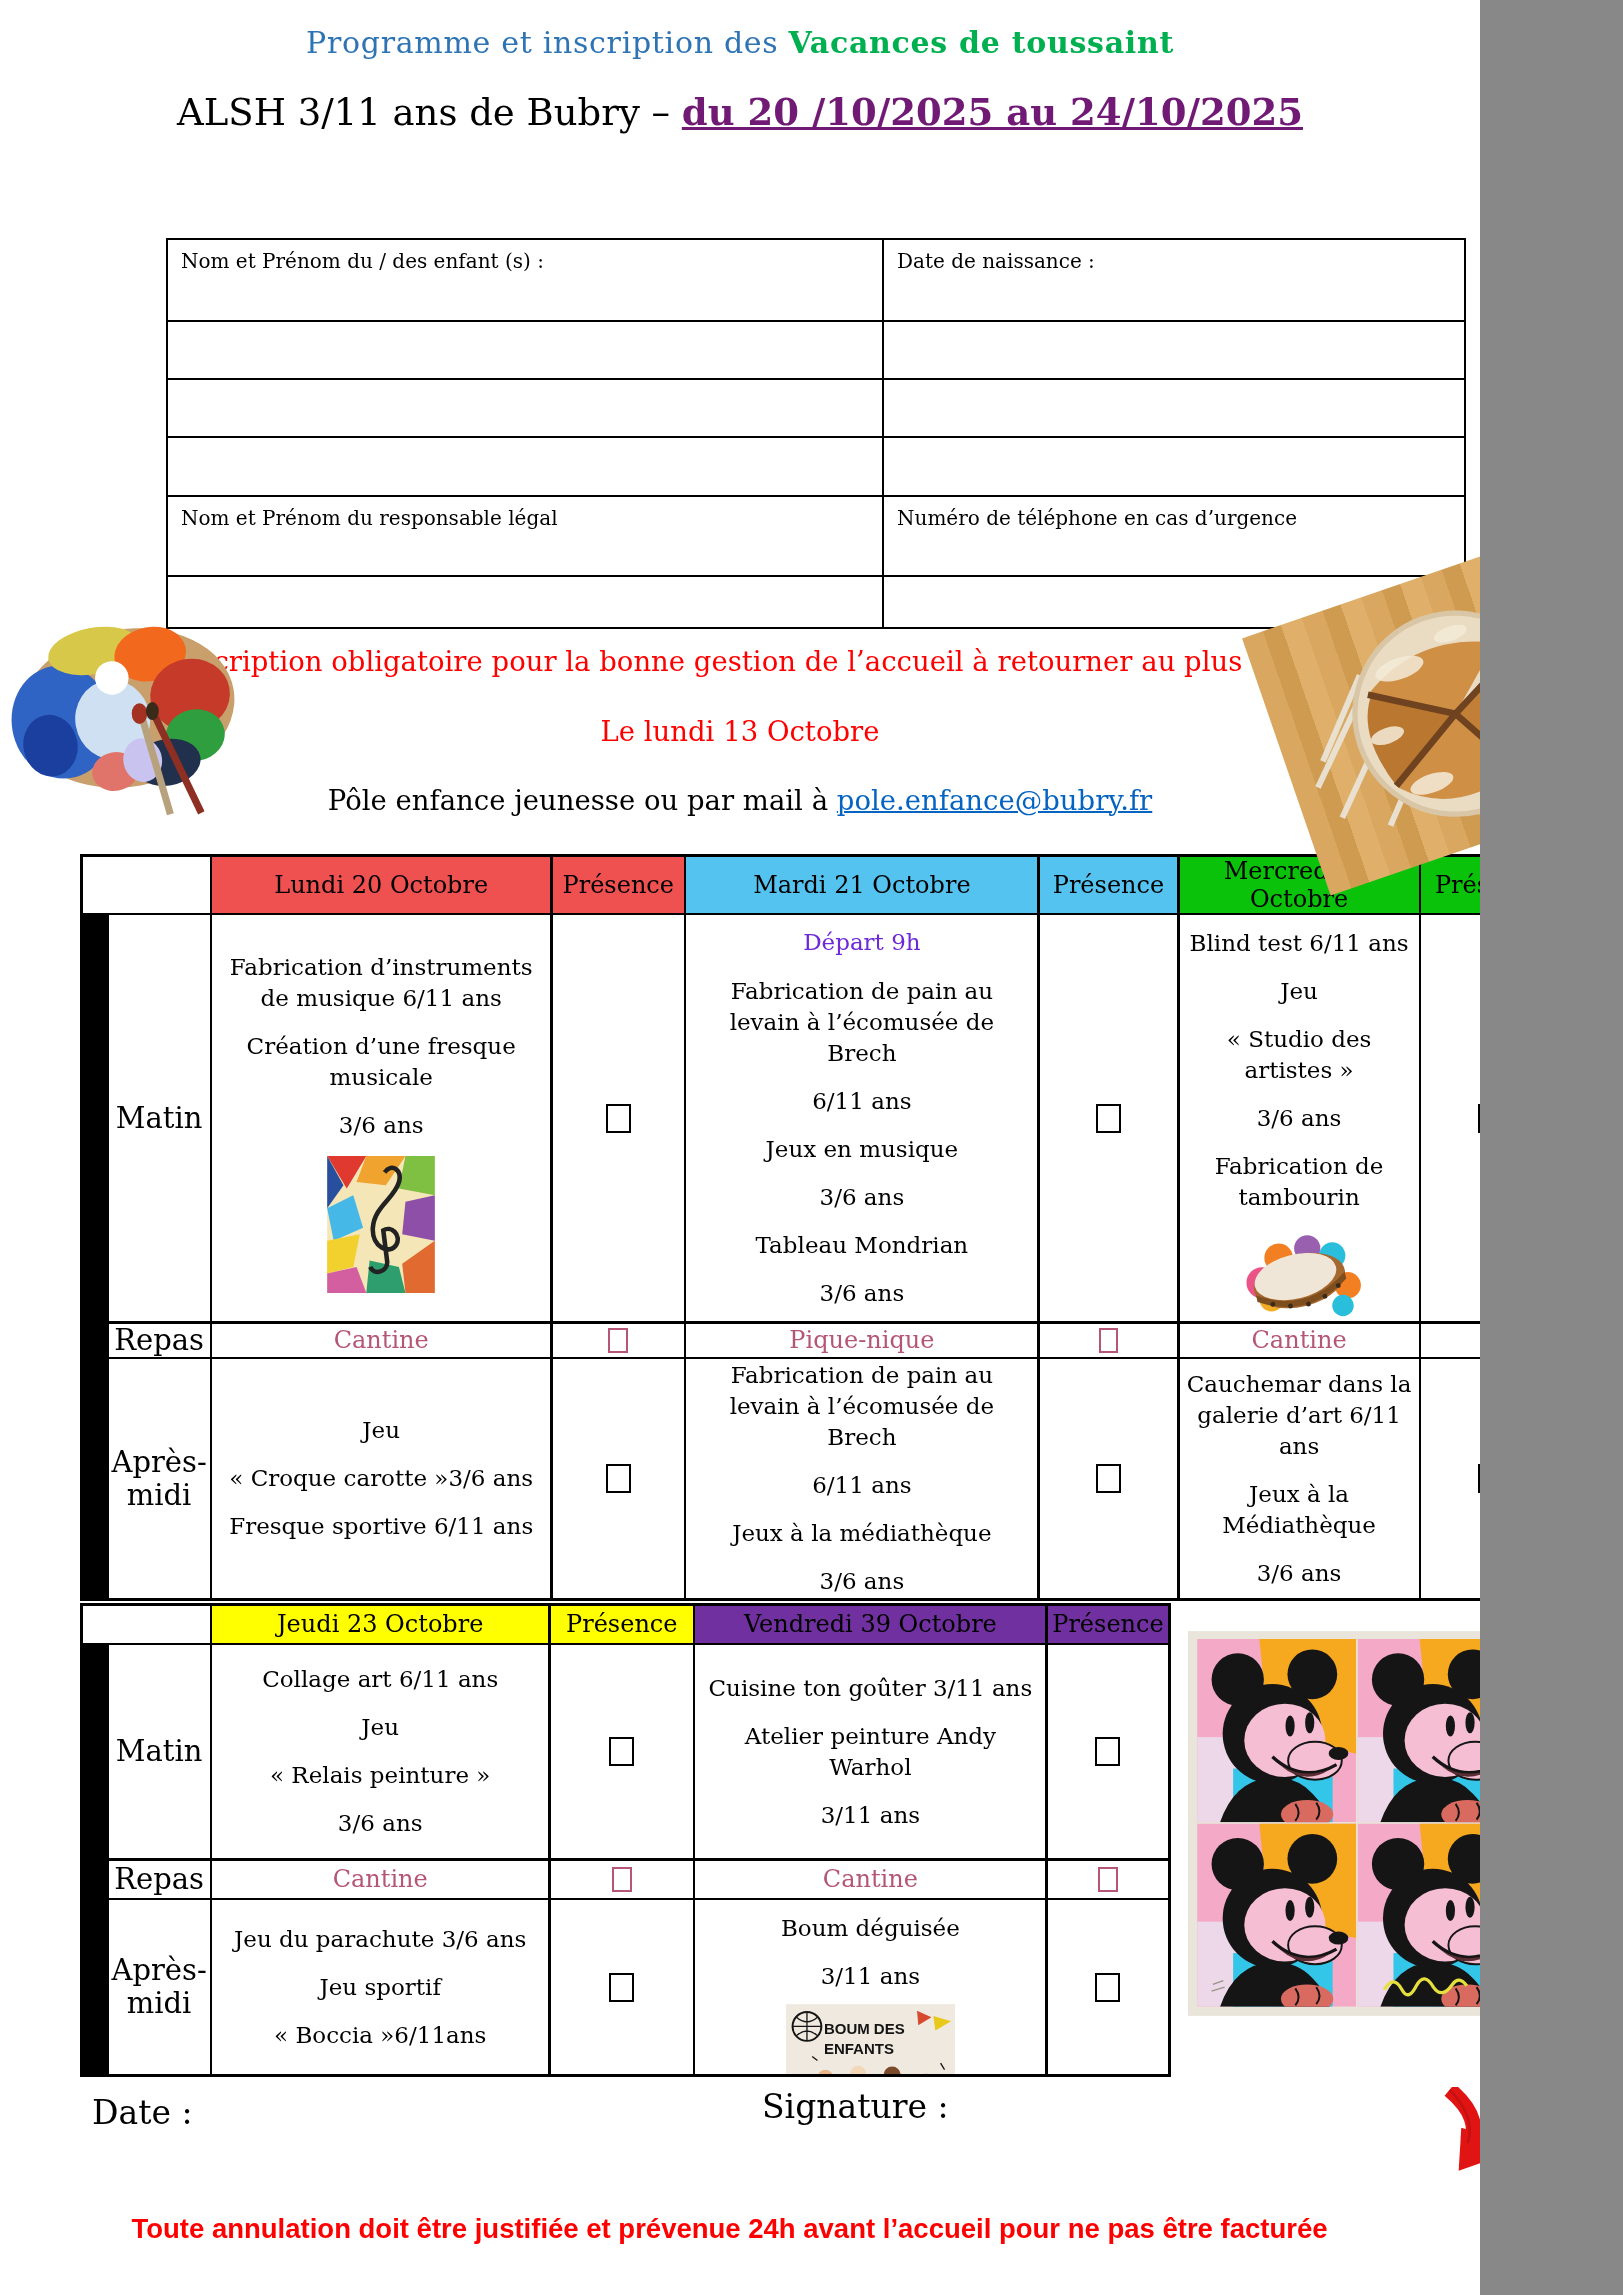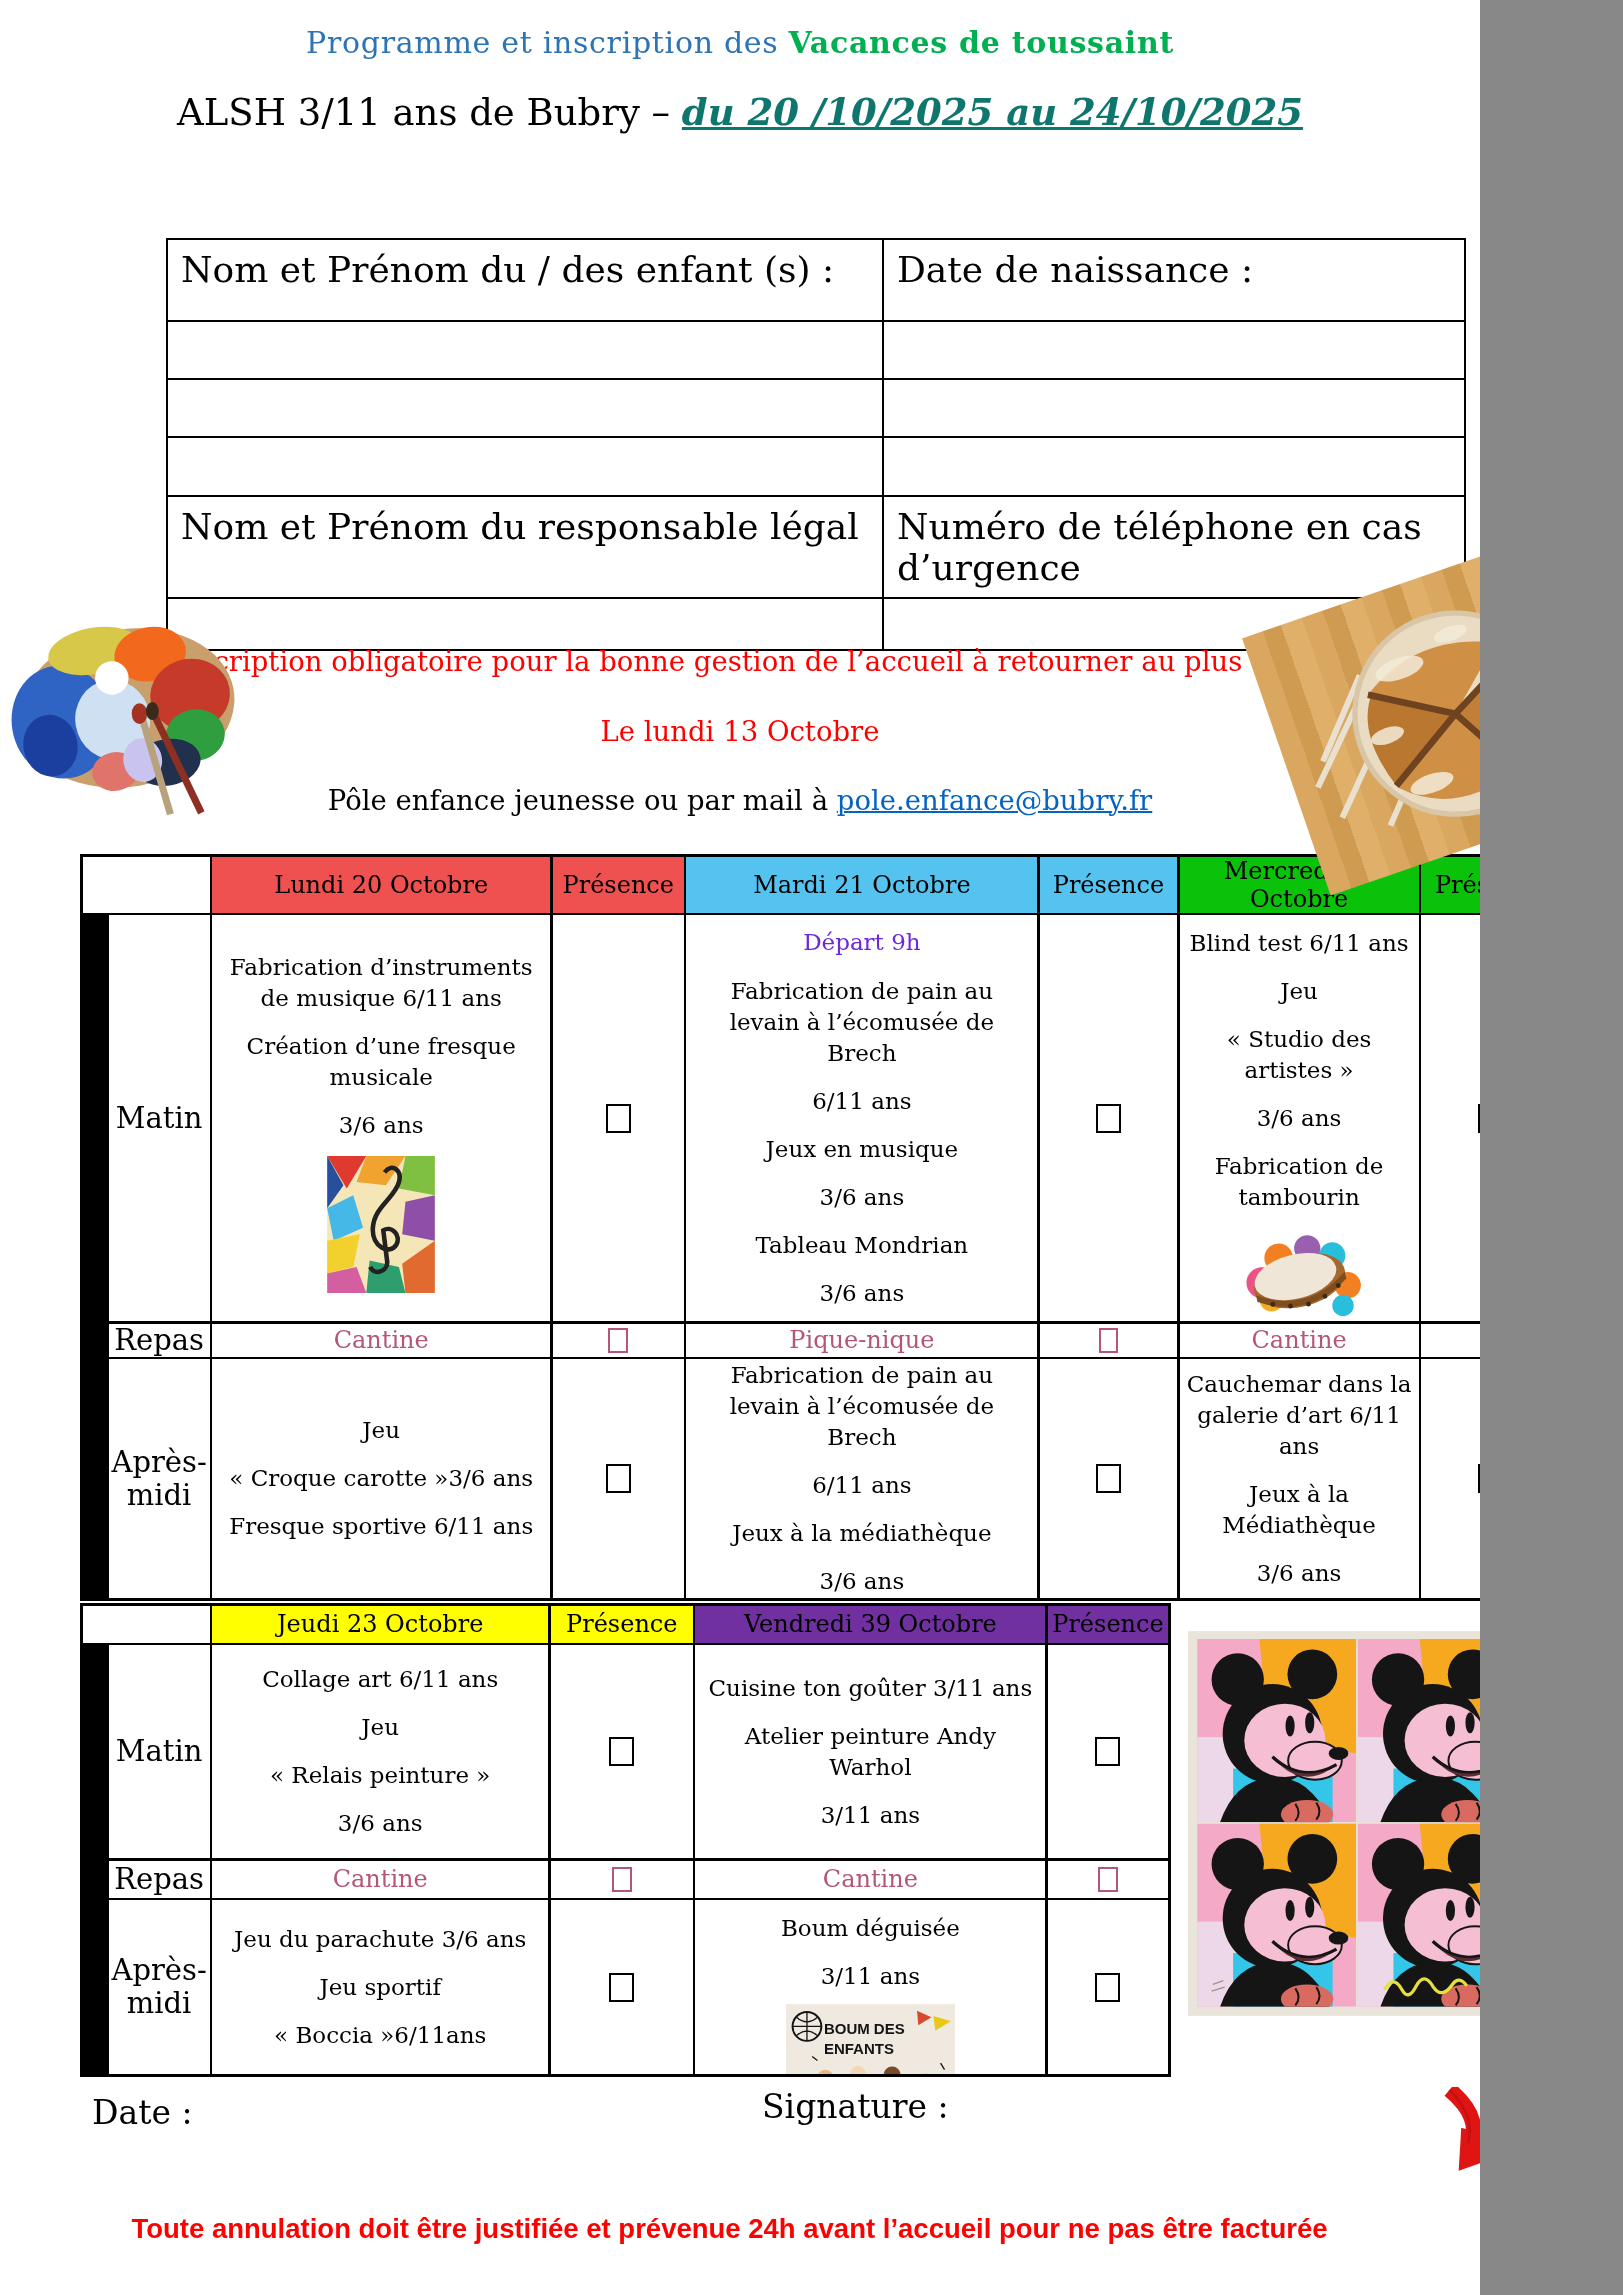--- a/index.html
+++ b/index.html
@@ -8,21 +8,21 @@
     font-family:"DejaVu Serif", serif;color:#000;overflow:hidden;
   }
   
   .title1{position:absolute;top:25px;left:0;width:100%;text-align:center;font-size:30px;letter-spacing:0.7px;}
   .title1 .t-green{font-weight:bold;}
   .title2{position:absolute;top:90px;left:0;width:100%;text-align:center;font-size:37px;}
   .title2 .t-purple{font-weight:bold;text-decoration:underline;text-decoration-thickness:3.3px;}
   
   table.family{position:absolute;left:166px;top:238px;width:1300px;border-collapse:collapse;table-layout:fixed;}
   table.family td,table.family th{border:2.6px solid #000;vertical-align:top;text-align:left;
-    font-weight:normal;font-size:36px;padding:9.2px 13px;}
+    font-weight:normal;font-size:20px;padding:9.2px 13px;}
   table.family tr:nth-child(1){height:82px;}
   table.family tr:nth-child(2){height:58px;}
   table.family tr:nth-child(3){height:58px;}
   table.family tr:nth-child(4){height:59px;}
   table.family tr:nth-child(5){height:80px;}
   table.family tr:nth-child(6){height:52px;}
   
   .notice{position:absolute;left:0;width:100%;text-align:center;font-size:27.5px;}
   .n1{top:645px;}
   .n2{top:715px;}
@@ -63,21 +63,21 @@
 </style>
 </head>
 <body>
 
 <div class="page">
 
   <div class="title1">
     <span style="color: rgb(46, 116, 181);">Programme et inscription des </span><span class="t-green" style="color: rgb(0, 176, 80);">Vacances de toussaint</span>
   </div>
   <div class="title2">
-    <span>ALSH 3/11 ans de Bubry – </span><span class="t-purple" style="color: #0f766e; font-style: italic;">du 20 /10/2025 au 24/10/2025</span>
+    <span>ALSH 3/11 ans de Bubry – </span><span class="t-purple" style="color: #701a75;">du 20 /10/2025 au 24/10/2025</span>
   </div>
 
   <table class="family">
     <tbody>
         <tr>
       <th style="width:688px">Nom et Prénom du / des enfant (s) :</th>
       <th>Date de naissance :</th>
     </tr>
     <tr>
           <td></td>

